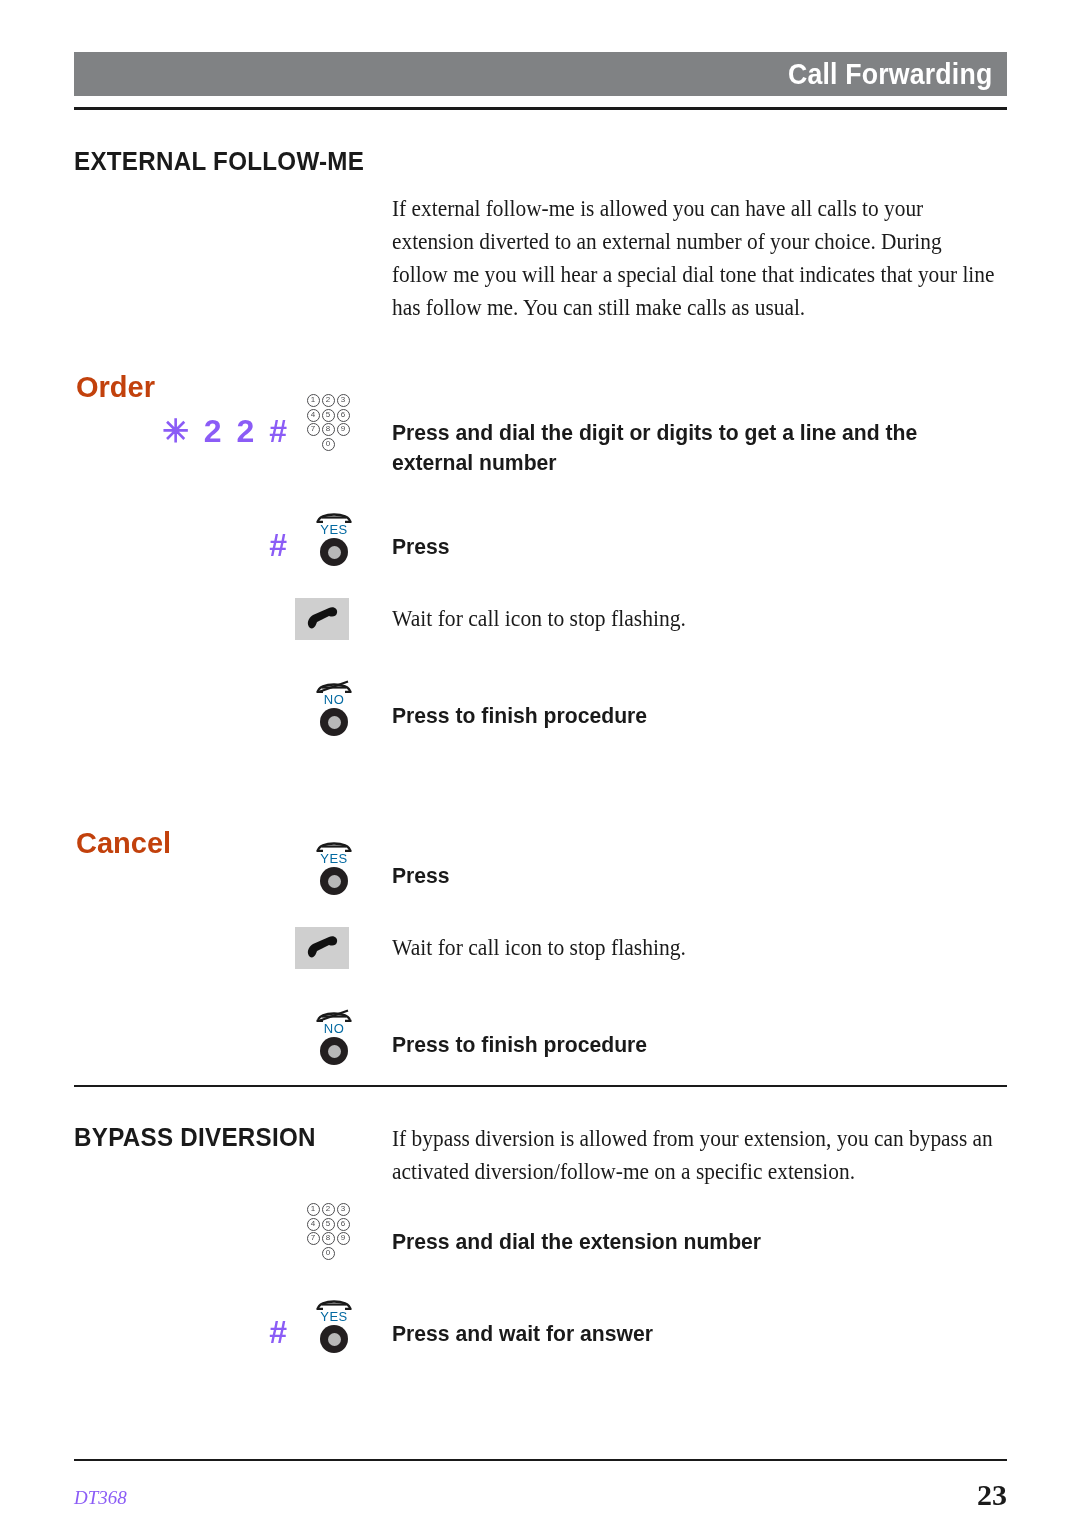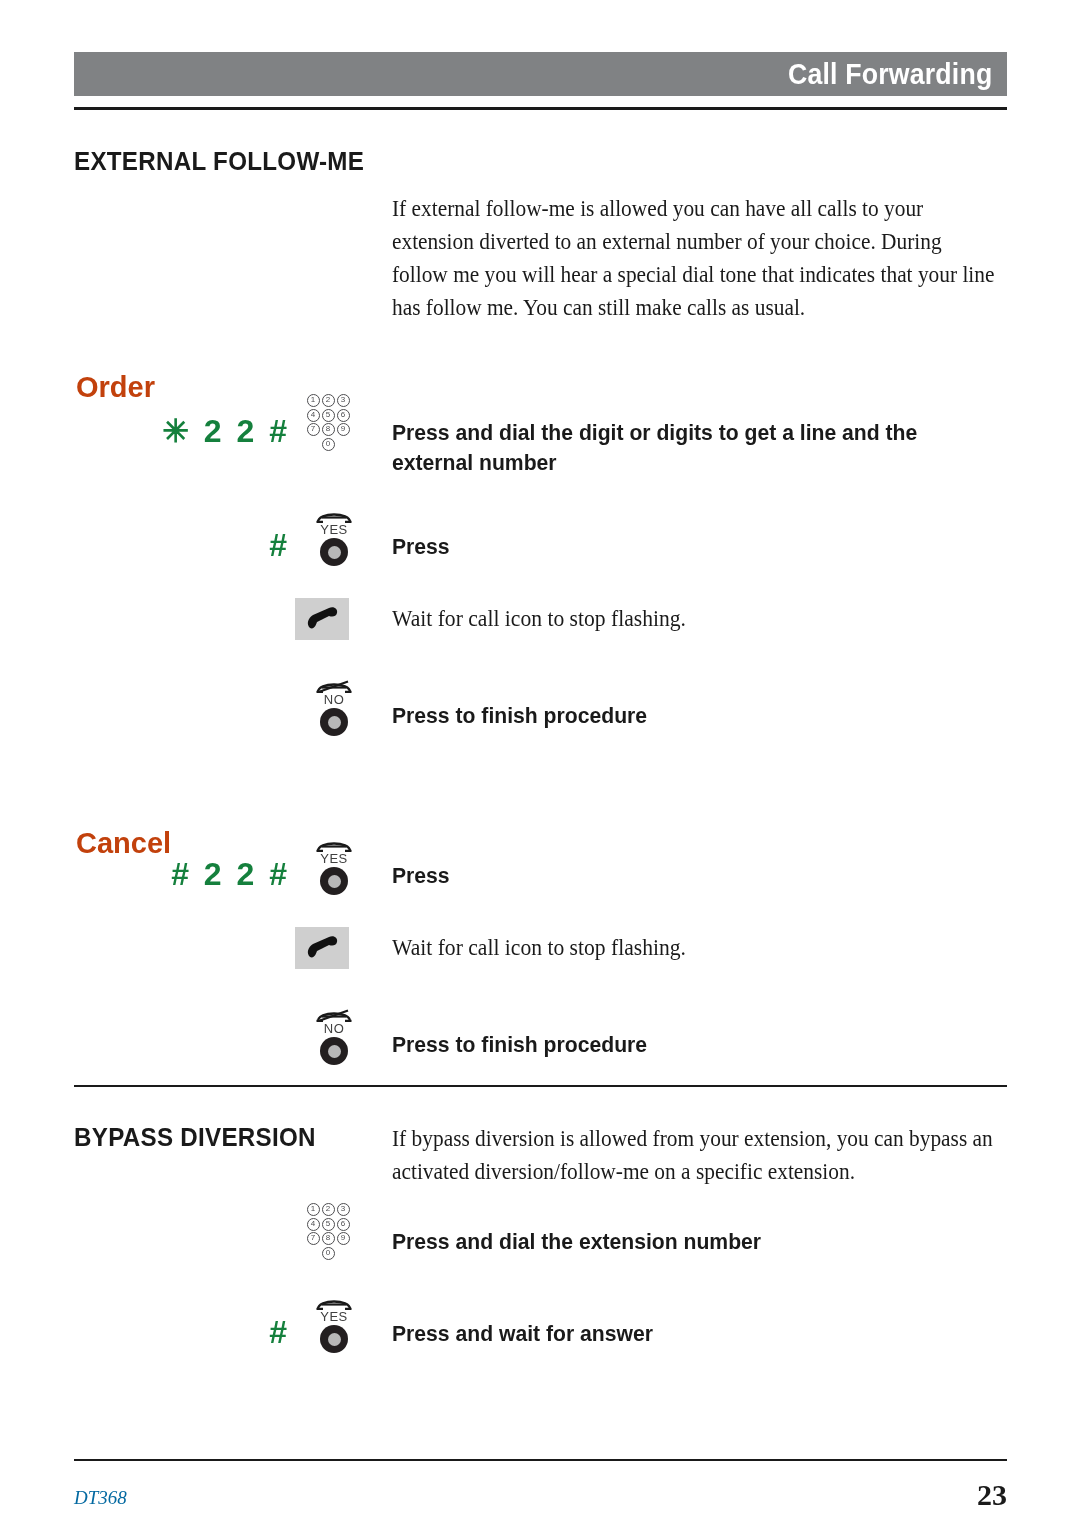--- a/index.html
+++ b/index.html
@@ -110,21 +110,21 @@
     color: #1a1a1a;
     transform: scaleX(0.94);
     transform-origin: left top;
   }
 
   
   .code {
     position: absolute;
     font-size: 32px;
     font-weight: bold;
-    color: #15803d;
+    color: #8b5cf6;
     white-space: nowrap;
     letter-spacing: 3px;
     text-align: right;
   }
 
   
   .keypad-icon {
     position: absolute;
     width: 46px;
     height: 58px;
@@ -159,21 +159,21 @@
     height: 14px;
     display: flex;
     justify-content: center;
     align-items: flex-end;
   }
   .btn-icon .lbl {
     font-size: 13px;
     font-weight: normal;
     letter-spacing: 0.5px;
     line-height: 14px;
-    color: #404040;
+    color: #0369a1;
     font-family: "Liberation Sans", sans-serif;
   }
   .btn-icon .knob {
     width: 28px;
     height: 28px;
     border-radius: 50%;
     background: #231f20;
     margin: 1px auto 0 auto;
     display: flex;
     align-items: center;
@@ -210,21 +210,21 @@
   #rule-footer { top: 1459px; }
 
   
   .footer-left {
     position: absolute;
     left: 74px;
     top: 1487px;
     font-family: "Liberation Serif", serif;
     font-style: italic;
     font-size: 19px;
-    color: #0369a1;
+    color: #8b5cf6;
   }
   .footer-right {
     position: absolute;
     right: 73px;
     top: 1478px;
     font-family: "Liberation Serif", serif;
     font-size: 30px;
     font-weight: bold;
     color: #1a1a1a;
     margin-left: 23px;
@@ -305,21 +305,20 @@
       </svg>
     </div>
     <div class="lbl">NO</div>
     <div class="knob"></div>
   </div>
 
   <div class="instr" style="left:392px; top:701px; width:560px;">Press to finish procedure</div>
 
   <div class="sub-heading" id="heading-cancel">Cancel</div>
 
-  <div class="code" style="left:110px; top:856px; width:180px;"># 2 2 #</div>
 
   <div class="btn-icon" style="left:307px; top:838px;">
     <div class="handset">
       <svg width="38" height="14" viewBox="0 0 38 14" aria-hidden="true">
         <path d="M3 13 C3 3, 35 3, 35 13" fill="none" stroke="#1a1a1a" stroke-width="2.4"></path>
         <path d="M1.5 13 L8 13 M30 13 L36.5 13" stroke="#1a1a1a" stroke-width="2.4" fill="none"></path>
         <path d="M7 8.5 L31 8.5" stroke="#1a1a1a" stroke-width="2.2" fill="none"></path>
       </svg>
     </div>
     <div class="lbl">YES</div>

